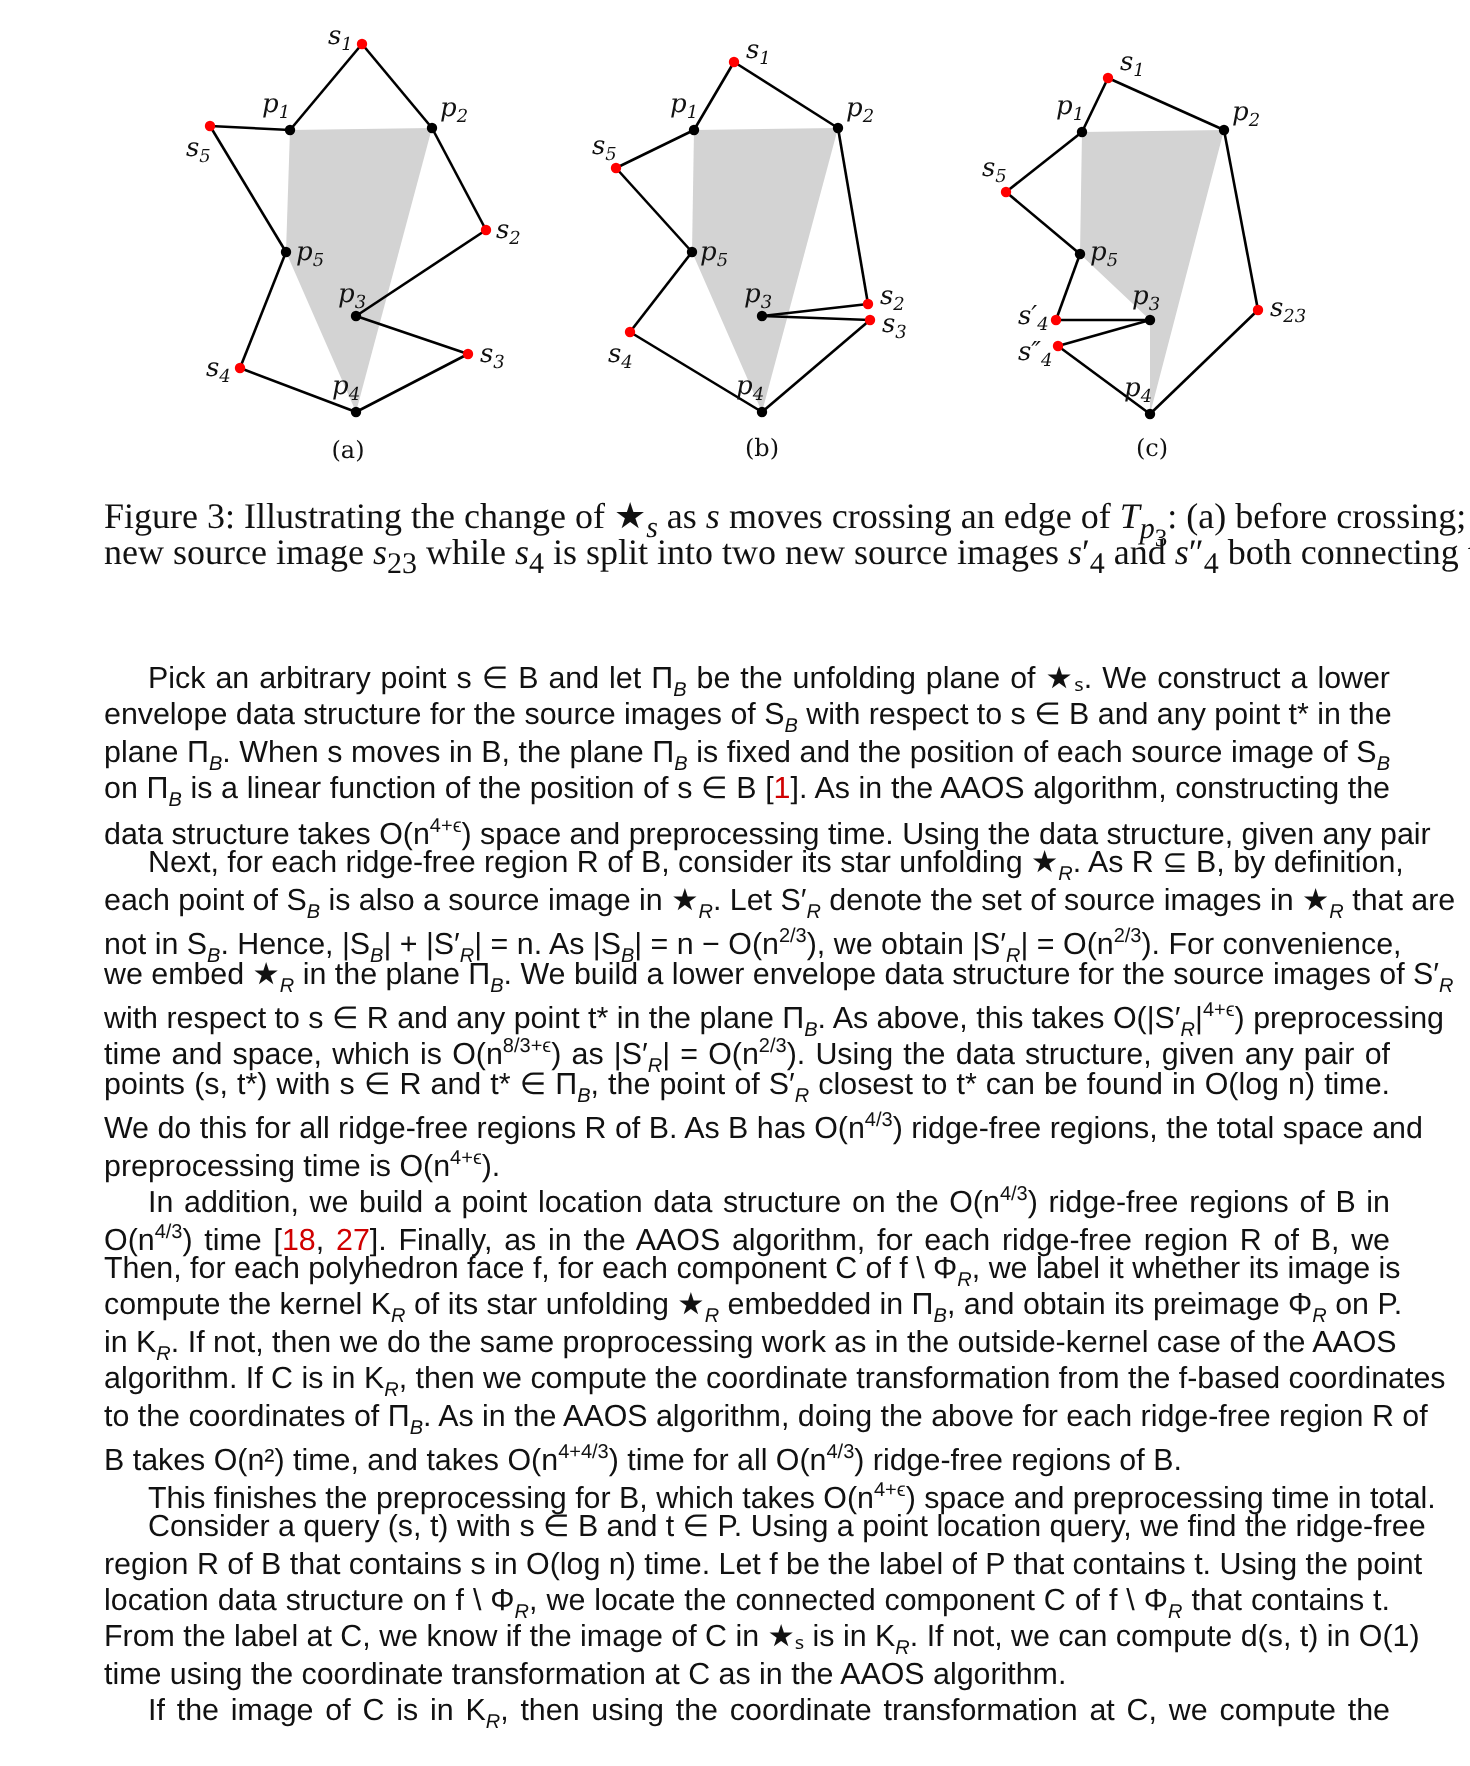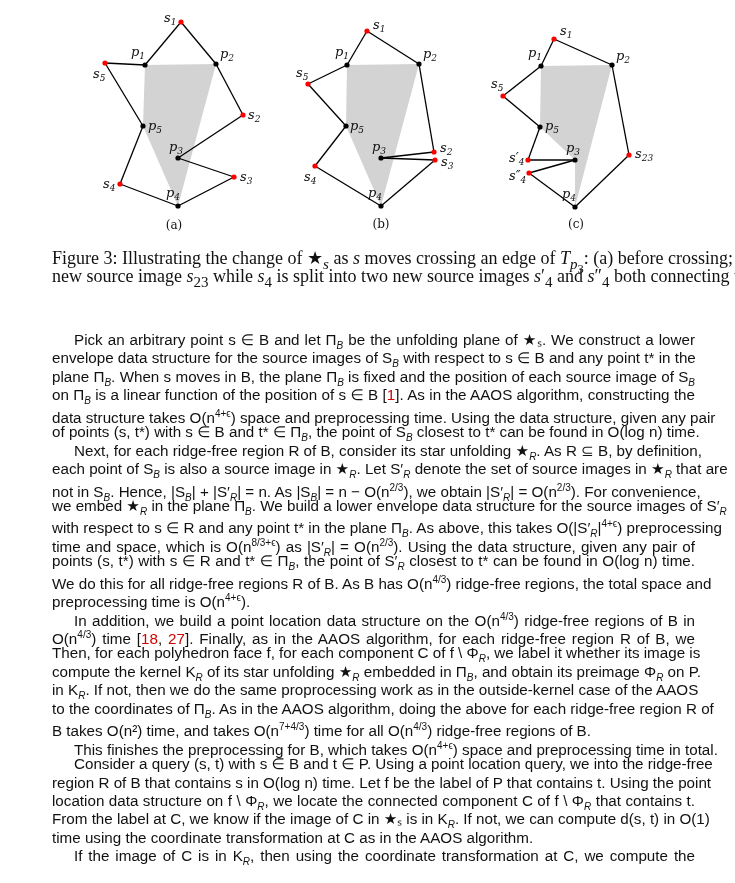--- a/index.html
+++ b/index.html
@@ -136,37 +136,37 @@
   <span class="capline">Figure 3: Illustrating the change of <b style="font-weight:normal">★</b><sub><i>s</i></sub> as <i>s</i> moves crossing an edge of <i>T</i><sub><i>p</i><sub>3</sub></sub>: (a) before crossing; (b)</span>
   <span class="capline last">new source image <i>s</i><sub>23</sub> while <i>s</i><sub>4</sub> is split into two new source images <i>s</i>′<sub>4</sub> and <i>s</i>″<sub>4</sub> both connecting to <i>p</i><sub>3</sub>).</span>
 </div>
 
 <div id="body">
     <span class="line indent">Pick an arbitrary point s ∈ B and let Π<sub style="font-size:10px;font-style:italic">B</sub> be the unfolding plane of ★ₛ.  We construct a lower</span>
     <span class="line">envelope data structure for the source images of S<sub style="font-size:10px;font-style:italic">B</sub> with respect to s ∈ B and any point t* in the</span>
     <span class="line">plane Π<sub style="font-size:10px;font-style:italic">B</sub>.  When s moves in B, the plane Π<sub style="font-size:10px;font-style:italic">B</sub> is fixed and the position of each source image of S<sub style="font-size:10px;font-style:italic">B</sub></span>
     <span class="line">on Π<sub style="font-size:10px;font-style:italic">B</sub> is a linear function of the position of s ∈ B [<span class="cite">1</span>].  As in the AAOS algorithm, constructing the</span>
     <span class="line">data structure takes O(n<sup style="font-size:10px">4+ϵ</sup>) space and preprocessing time. Using the data structure, given any pair</span>
-    <span class="line last">of points (s, t*) with s ∈ B and t* ∈ Π<sub style="font-size:10px;font-style:italic">B</sub>, the point of S<sub style="font-size:10px;font-style:italic">B</sub> closest to t* can be found in O(log n) time.</span>
     <span class="line indent">Next, for each ridge-free region R of B, consider its star unfolding ★<sub style="font-size:10px;font-style:italic">R</sub>. As R ⊆ B, by definition,</span>
     <span class="line">each point of S<sub style="font-size:10px;font-style:italic">B</sub> is also a source image in ★<sub style="font-size:10px;font-style:italic">R</sub>. Let S′<sub style="font-size:10px;font-style:italic">R</sub> denote the set of source images in ★<sub style="font-size:10px;font-style:italic">R</sub> that are</span>
     <span class="line">not in S<sub style="font-size:10px;font-style:italic">B</sub>. Hence, |S<sub style="font-size:10px;font-style:italic">B</sub>| + |S′<sub style="font-size:10px;font-style:italic">R</sub>| = n.  As |S<sub style="font-size:10px;font-style:italic">B</sub>| = n − O(n<sup style="font-size:10px">2/3</sup>), we obtain |S′<sub style="font-size:10px;font-style:italic">R</sub>| = O(n<sup style="font-size:10px">2/3</sup>). For convenience,</span>
     <span class="line">we embed ★<sub style="font-size:10px;font-style:italic">R</sub> in the plane Π<sub style="font-size:10px;font-style:italic">B</sub>. We build a lower envelope data structure for the source images of S′<sub style="font-size:10px;font-style:italic">R</sub></span>
     <span class="line">with respect to s ∈ R and any point t* in the plane Π<sub style="font-size:10px;font-style:italic">B</sub>. As above, this takes O(|S′<sub style="font-size:10px;font-style:italic">R</sub>|<sup style="font-size:10px">4+ϵ</sup>) preprocessing</span>
     <span class="line">time and space, which is O(n<sup style="font-size:10px">8/3+ϵ</sup>) as |S′<sub style="font-size:10px;font-style:italic">R</sub>| = O(n<sup style="font-size:10px">2/3</sup>).  Using the data structure, given any pair of</span>
     <span class="line">points (s, t*) with s ∈ R and t* ∈ Π<sub style="font-size:10px;font-style:italic">B</sub>, the point of S′<sub style="font-size:10px;font-style:italic">R</sub> closest to t* can be found in O(log n) time.</span>
     <span class="line">We do this for all ridge-free regions R of B. As B has O(n<sup style="font-size:10px">4/3</sup>) ridge-free regions, the total space and</span>
     <span class="line last">preprocessing time is O(n<sup style="font-size:10px">4+ϵ</sup>).</span>
     <span class="line indent">In addition, we build a point location data structure on the O(n<sup style="font-size:10px">4/3</sup>) ridge-free regions of B in</span>
     <span class="line">O(n<sup style="font-size:10px">4/3</sup>) time [<span class="cite">18</span>, <span class="cite">27</span>].  Finally, as in the AAOS algorithm, for each ridge-free region R of B, we</span>
     <span class="line">Then, for each polyhedron face f, for each component C of f \ Φ<sub style="font-size:10px;font-style:italic">R</sub>, we label it whether its image is</span>
     <span class="line">compute the kernel K<sub style="font-size:10px;font-style:italic">R</sub> of its star unfolding ★<sub style="font-size:10px;font-style:italic">R</sub> embedded in Π<sub style="font-size:10px;font-style:italic">B</sub>, and obtain its preimage Φ<sub style="font-size:10px;font-style:italic">R</sub> on P.</span>
     <span class="line">in K<sub style="font-size:10px;font-style:italic">R</sub>.  If not, then we do the same proprocessing work as in the outside-kernel case of the AAOS</span>
+    <span class="line">algorithm. If C is in K<sub style="font-size:10px;font-style:italic">R</sub>, then we compute the coordinate transformation from the f-based coordinates</span>
     <span class="line">to the coordinates of Π<sub style="font-size:10px;font-style:italic">B</sub>. As in the AAOS algorithm, doing the above for each ridge-free region R of</span>
-    <span class="line last">B takes O(n²) time, and takes O(n<sup style="font-size:10px">7+4/3</sup>) time for all O(n<sup style="font-size:10px">4/3</sup>) ridge-free regions of B.</span>
+    <span class="line last">B takes O(n²) time, and takes O(n<sup style="font-size:10px">4+4/3</sup>) time for all O(n<sup style="font-size:10px">4/3</sup>) ridge-free regions of B.</span>
     <span class="line indent last">This finishes the preprocessing for B, which takes O(n<sup style="font-size:10px">4+ϵ</sup>) space and preprocessing time in total.</span>
-    <span class="line indent">Consider a query (s, t) with s ∈ B and t ∈ P. Using a point location query, we into the ridge-free</span>
+    <span class="line indent">Consider a query (s, t) with s ∈ B and t ∈ P. Using a point location query, we find the ridge-free</span>
     <span class="line">region R of B that contains s in O(log n) time. Let f be the label of P that contains t. Using the point</span>
     <span class="line">location data structure on f \ Φ<sub style="font-size:10px;font-style:italic">R</sub>, we locate the connected component C of f \ Φ<sub style="font-size:10px;font-style:italic">R</sub> that contains t.</span>
     <span class="line">From the label at C, we know if the image of C in ★ₛ is in K<sub style="font-size:10px;font-style:italic">R</sub>. If not, we can compute d(s, t) in O(1)</span>
     <span class="line last">time using the coordinate transformation at C as in the AAOS algorithm.</span>
     <span class="line indent">If the image of C is in K<sub style="font-size:10px;font-style:italic">R</sub>, then using the coordinate transformation at C, we compute the</span>
   </div>
 
 </body></html>

